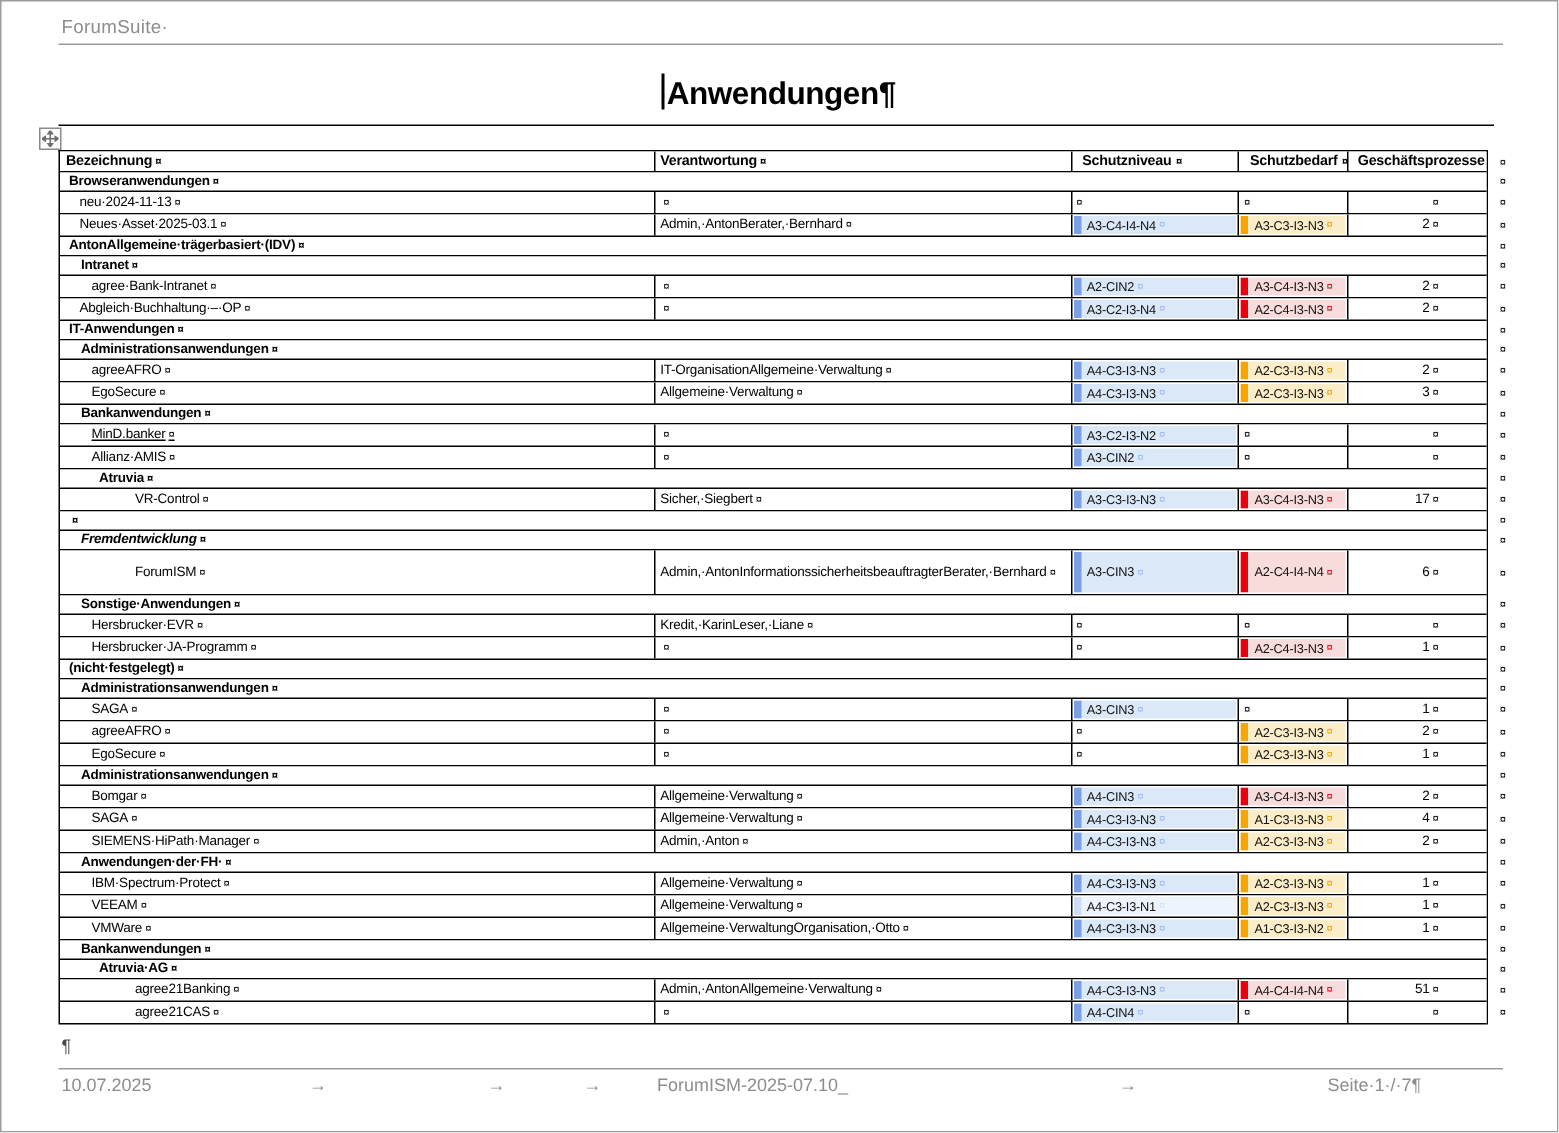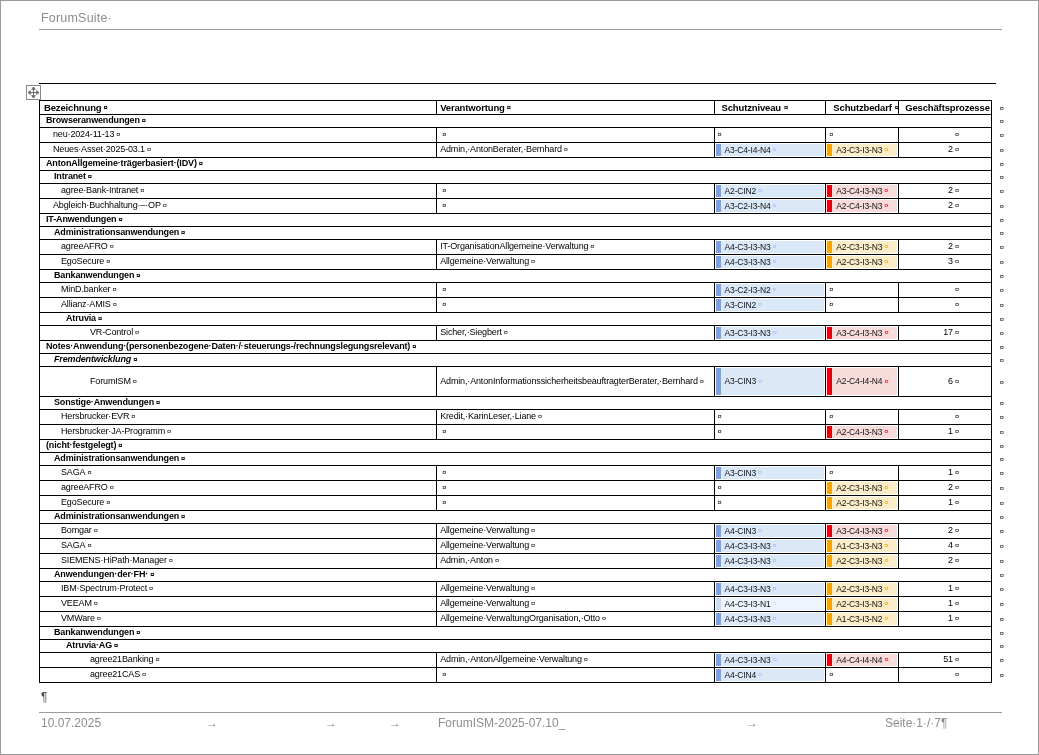--- a/index.html
+++ b/index.html
@@ -58,20 +58,23 @@
   .f-doc  { left:437px; } .f-tab4 { left:745px; } .f-page { left:884px; }
 </style>
 </head>
 <body>
 
 <div class="page">
 
   <span class="brand">ForumSuite·</span>
   <div class="header-line"></div>
 
+  <div class="title-block">
+    <span class="caret"></span><span class="title-text">Anwendungen</span><span class="title-mark">¶</span>
+  </div>
   <div class="title-underline"></div>
 
   <div class="table-handle">
     <svg width="11" height="11" viewBox="0 0 12 12">
       <g stroke="#6e6e6e" stroke-width="1.1" fill="#6e6e6e">
         <line x1="6" y1="2" x2="6" y2="10"></line>
           <line x1="2" y1="6" x2="10" y2="6"></line>
         <path d="M6 0 L4.4 2.4 L7.6 2.4 Z"></path>
           <path d="M6 12 L4.4 9.6 L7.6 9.6 Z"></path>
         <path d="M0 6 L2.4 4.4 L2.4 7.6 Z"></path>
@@ -301,21 +304,21 @@
         <span class="row-end">¤</span>
       </div>
       <div class="trow group">
         <div class="cell" style="padding-left: 14px;">
           <span class="gtxt">Bankanwendungen</span>
           <span class="mark">¤</span>
         </div>
         <span class="row-end">¤</span>
       </div>
       <div class="trow data">
-        <div class="cell c0" style="padding-left: 21px;">
+        <div class="cell c0" style="padding-left: 21px; text-decoration: underline;">
           <span class="dtxt">MinD.banker</span>
           <span class="mark">¤</span>
         </div>
         <div class="cell c1">
           <span class="mark">¤</span>
         </div>
         <div class="cell c2">
           <div class="chip blue">
             <span class="bar"></span>
             <span class="txt">A3-C2-I3-N2</span>
@@ -384,21 +387,20 @@
           </div>
         </div>
         <div class="cell c4">
           <span class="num">17</span>
           <span class="mark">¤</span>
         </div>
         <span class="row-end">¤</span>
       </div>
       <div class="trow group">
         <div class="cell" style="padding-left: 6px;">
-          <span class="gtxt">Notes·Anwendung·(personenbezogene·Daten·/·steuerungs-/rechnungslegungsrelevant)</span>
           <span class="mark">¤</span>
         </div>
         <span class="row-end">¤</span>
       </div>
       <div class="trow group">
         <div class="cell" style="padding-left: 14px; font-style: italic;">
           <span class="gtxt">Fremdentwicklung</span>
           <span class="mark">¤</span>
         </div>
         <span class="row-end">¤</span>

